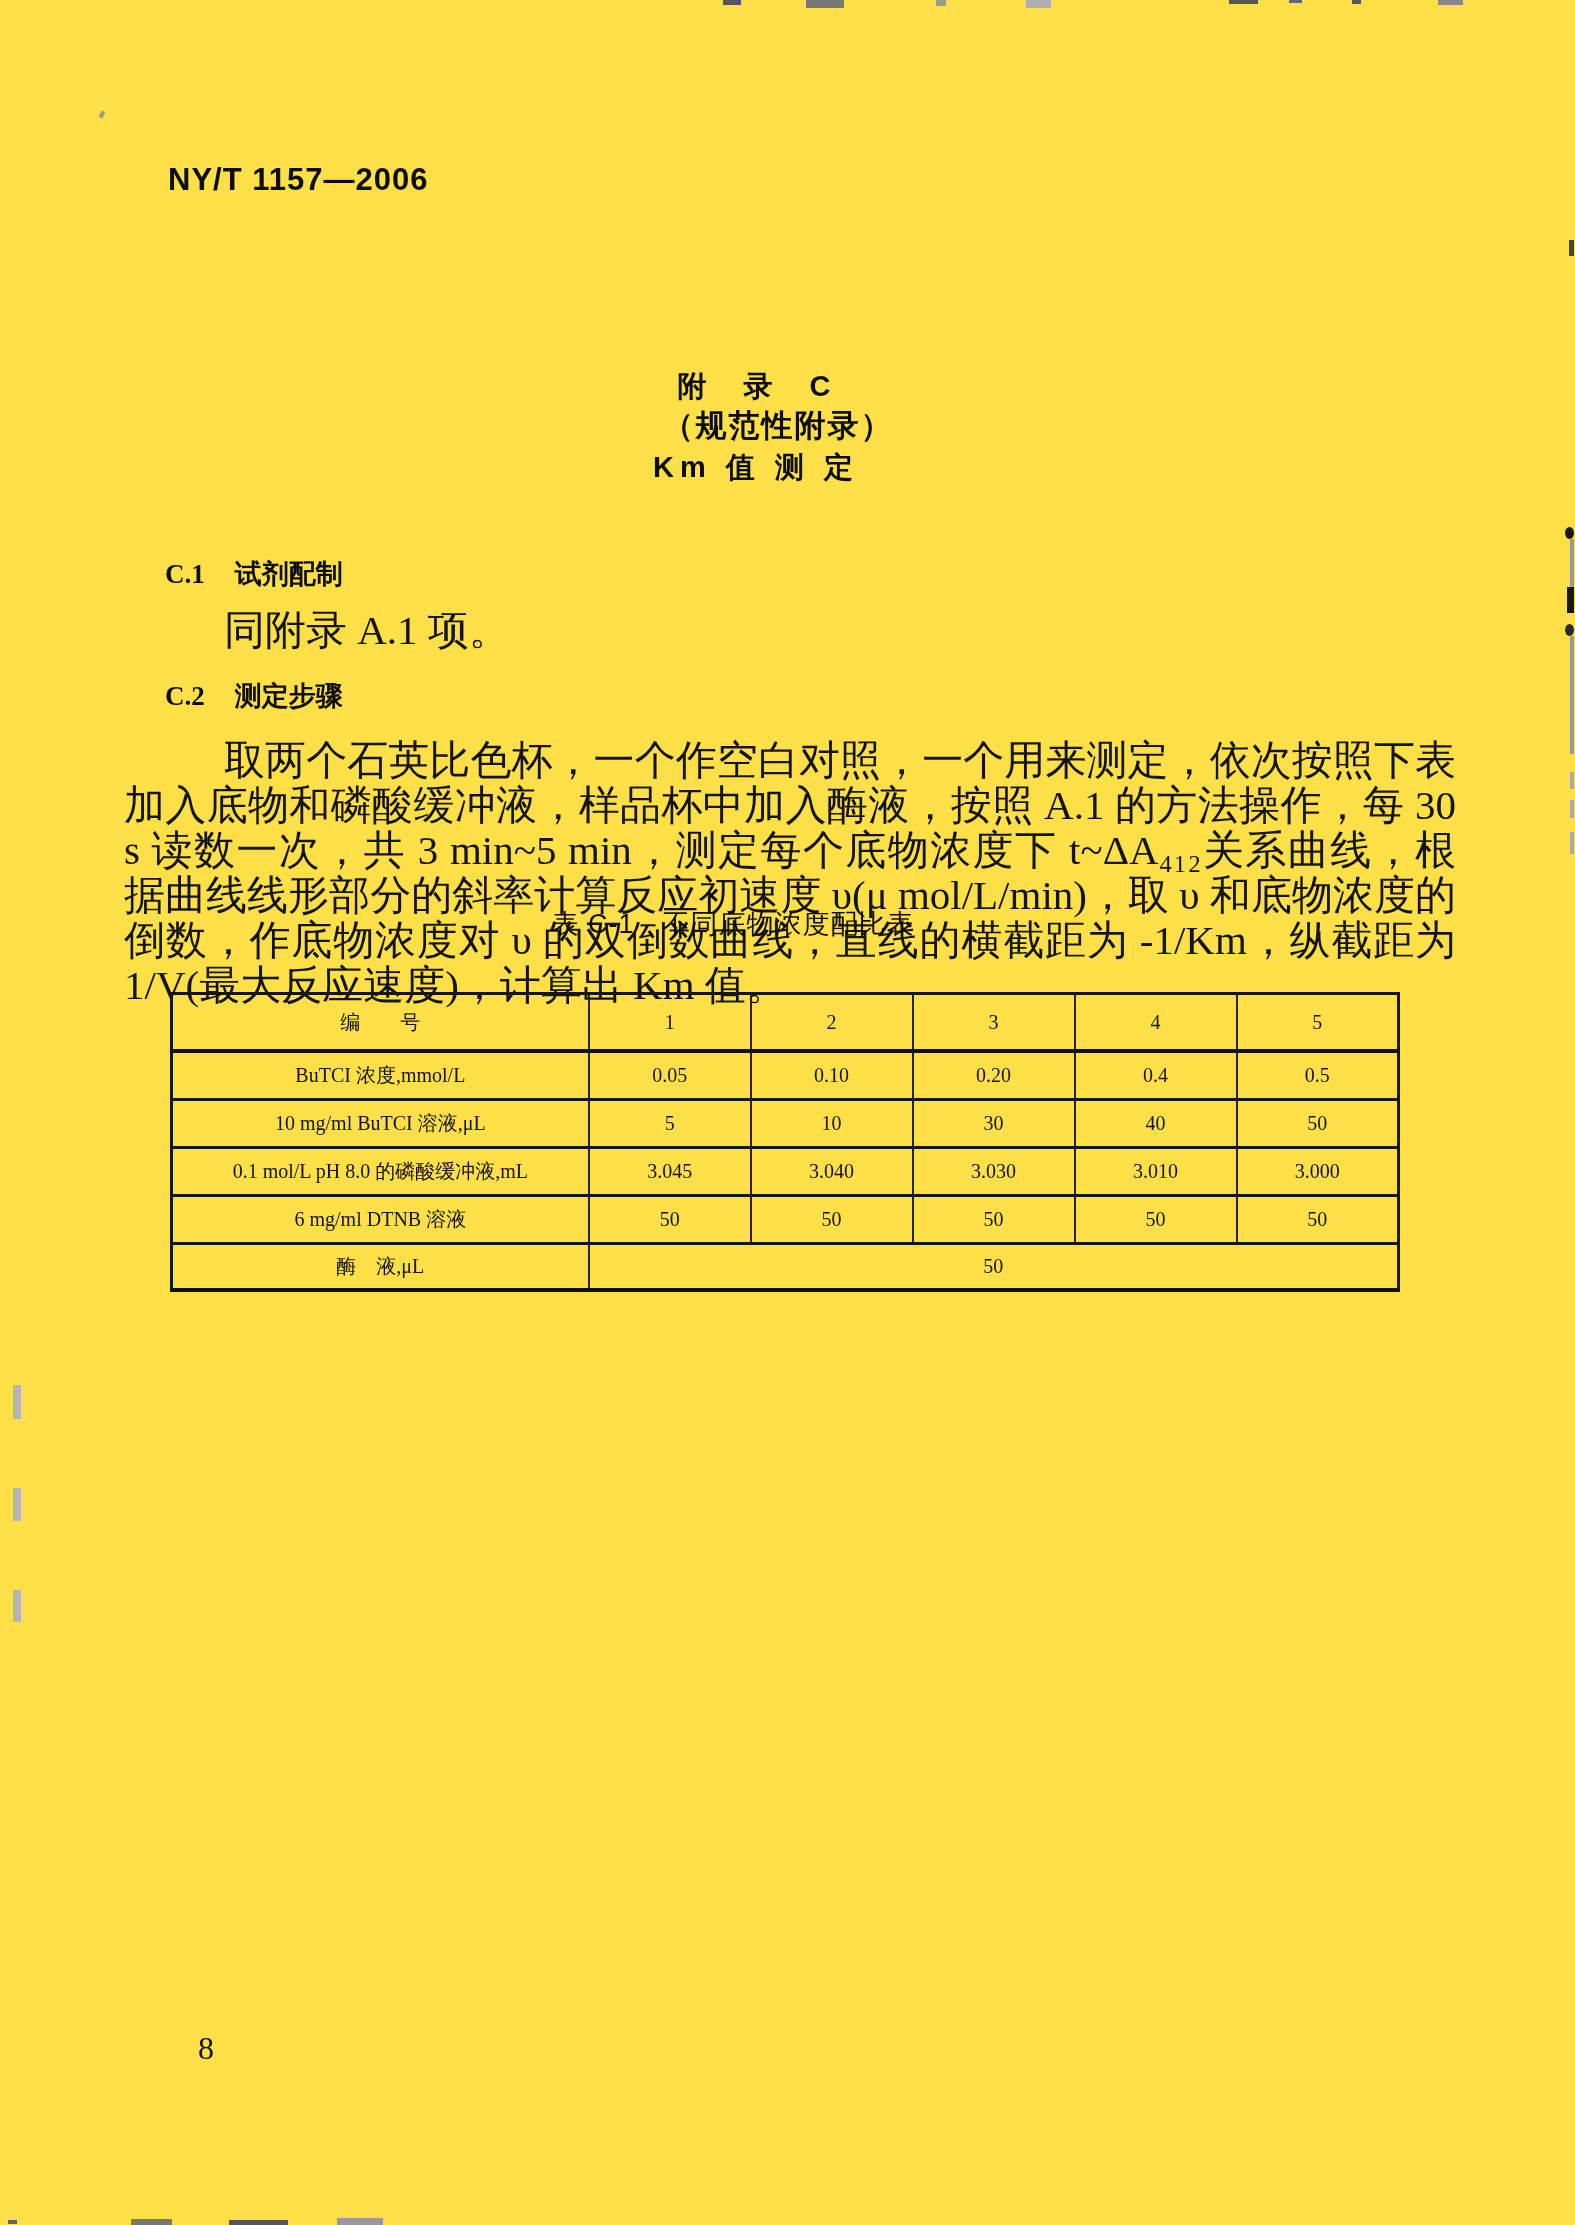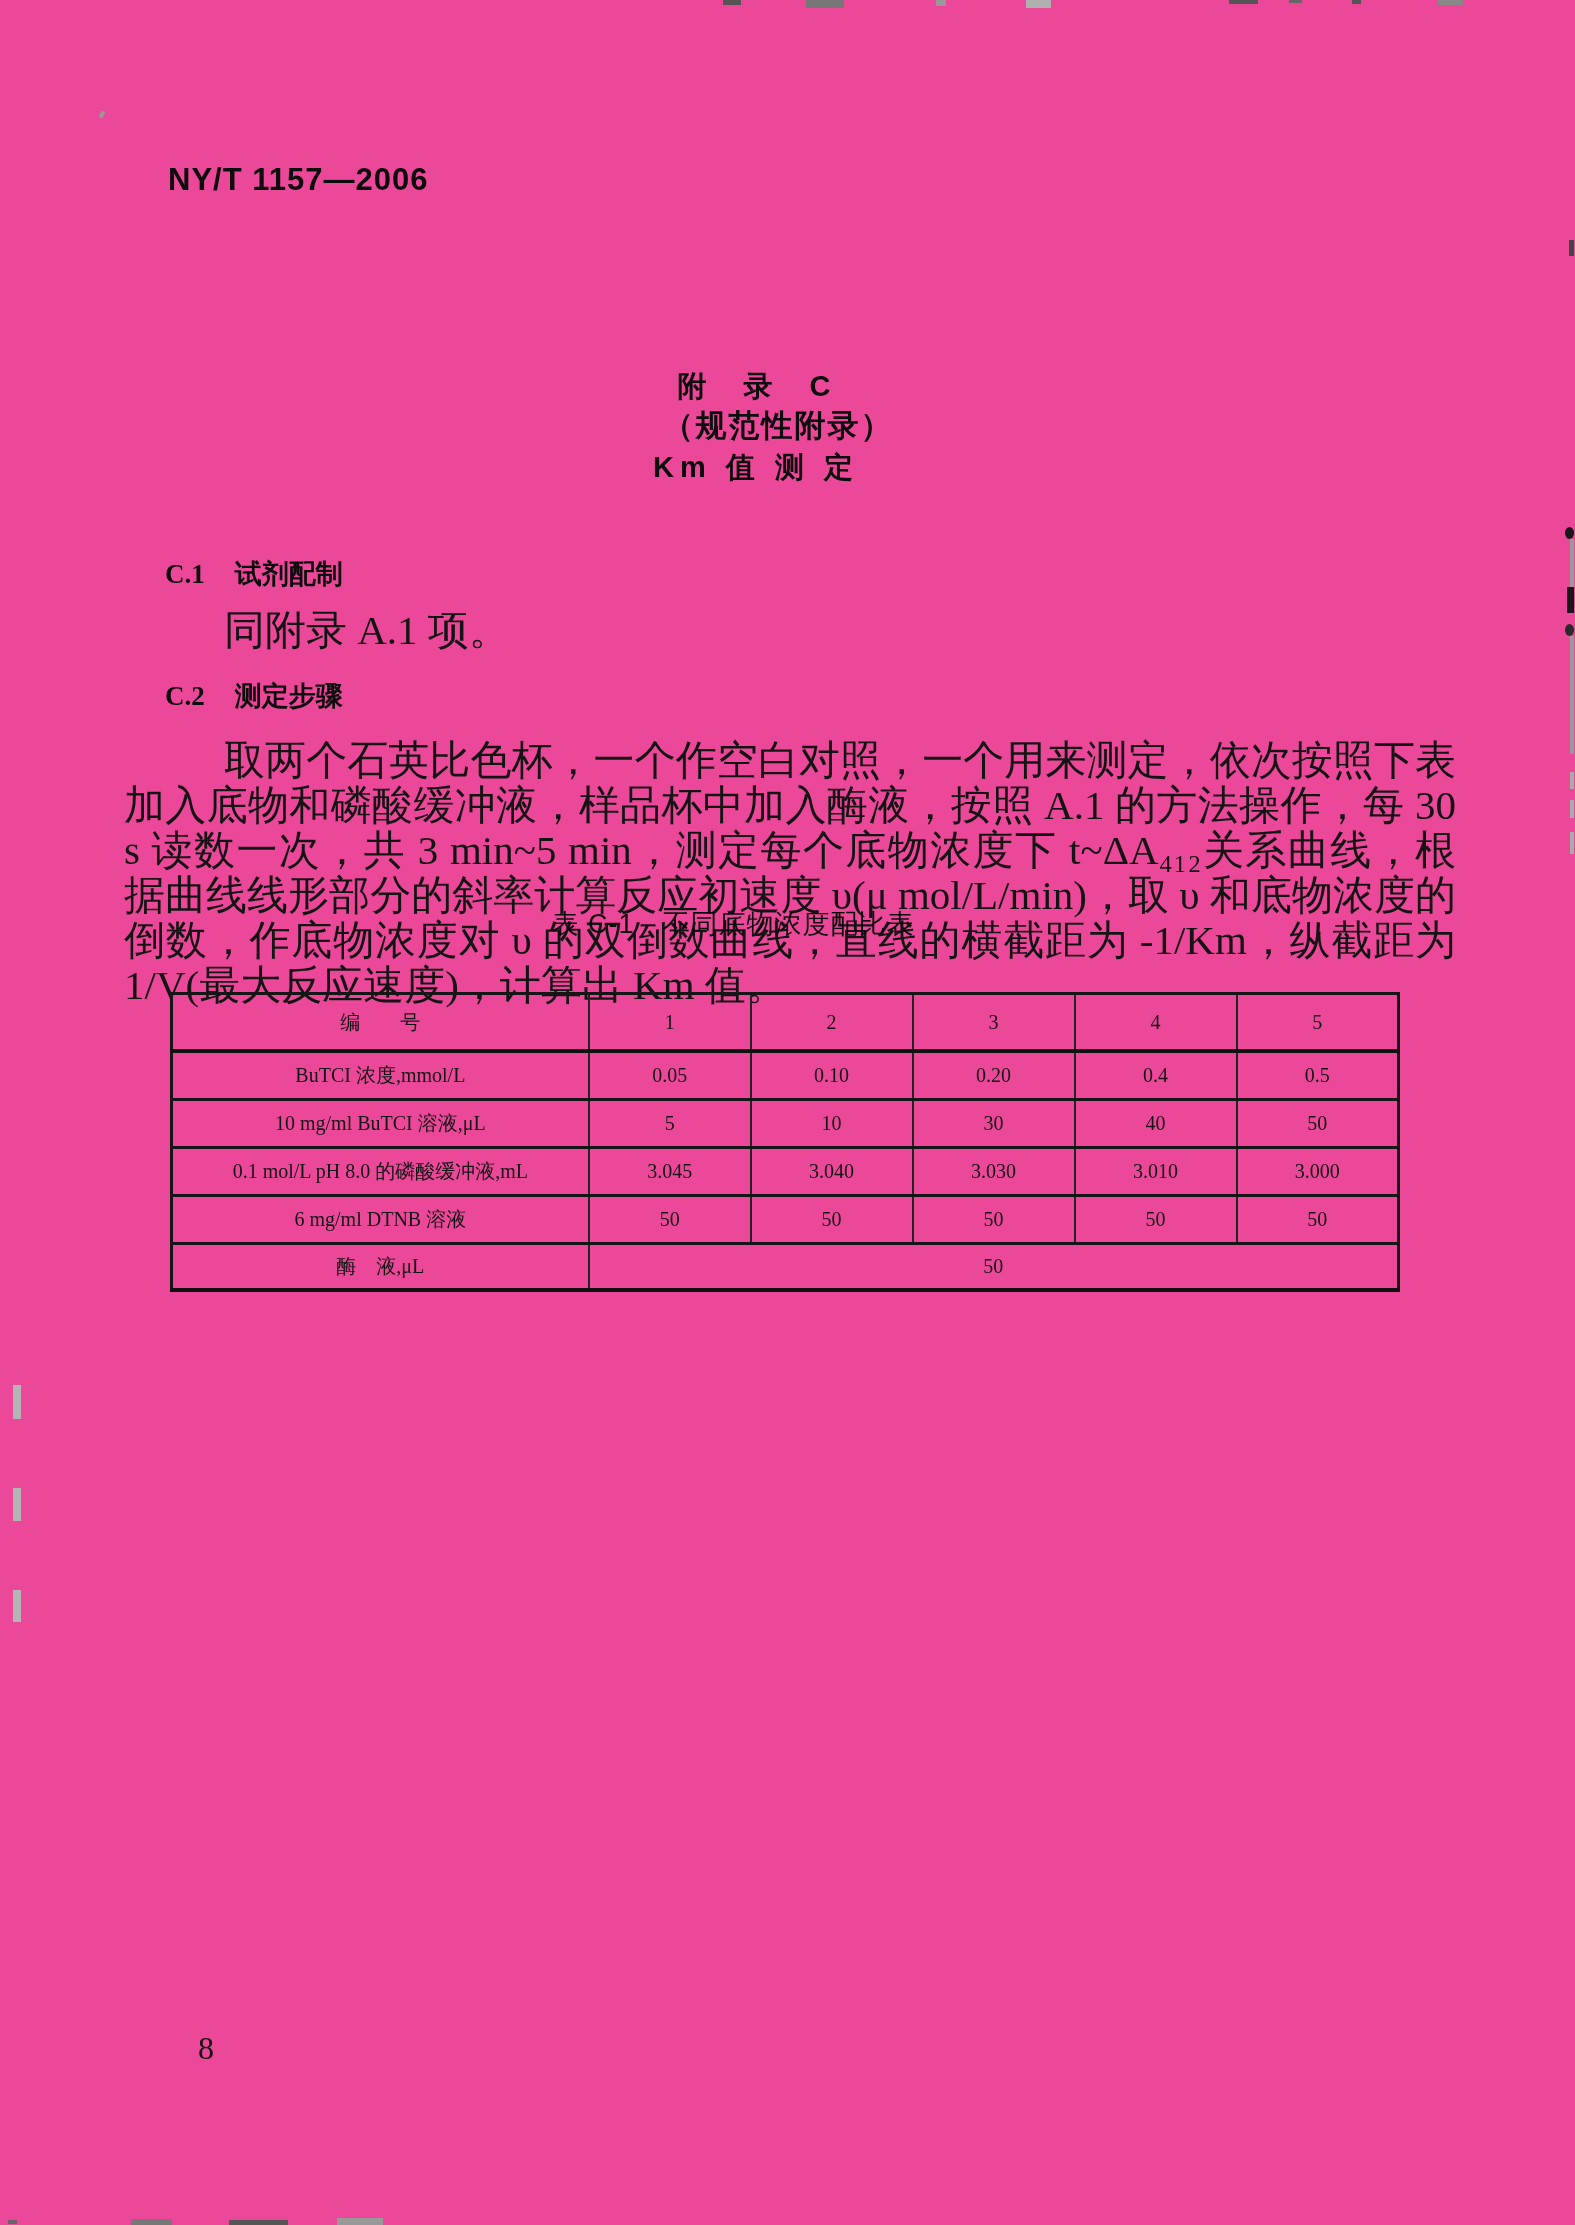--- a/index.html
+++ b/index.html
@@ -1,19 +1,19 @@
 <!DOCTYPE html>
 <html lang="zh"><head>
 <meta charset="utf-8">
 <style>
   html,body{margin:0;padding:0;background:#e8e8e8;}
   .page{
     position:relative;
     width:1575px;height:2225px;
-    background:#ec4899;
+    background:#fde047;
     overflow:hidden;
     font-family:"Liberation Serif","DejaVu Serif",serif;
     color:#111;
   }
   .doc-number{
     position:absolute;left:168px;top:162px;
     font-family:"Liberation Sans","DejaVu Sans",sans-serif;
     font-weight:bold;font-size:31px;letter-spacing:1px;color:#0d0d0d;
   }
   .appendix-header{

